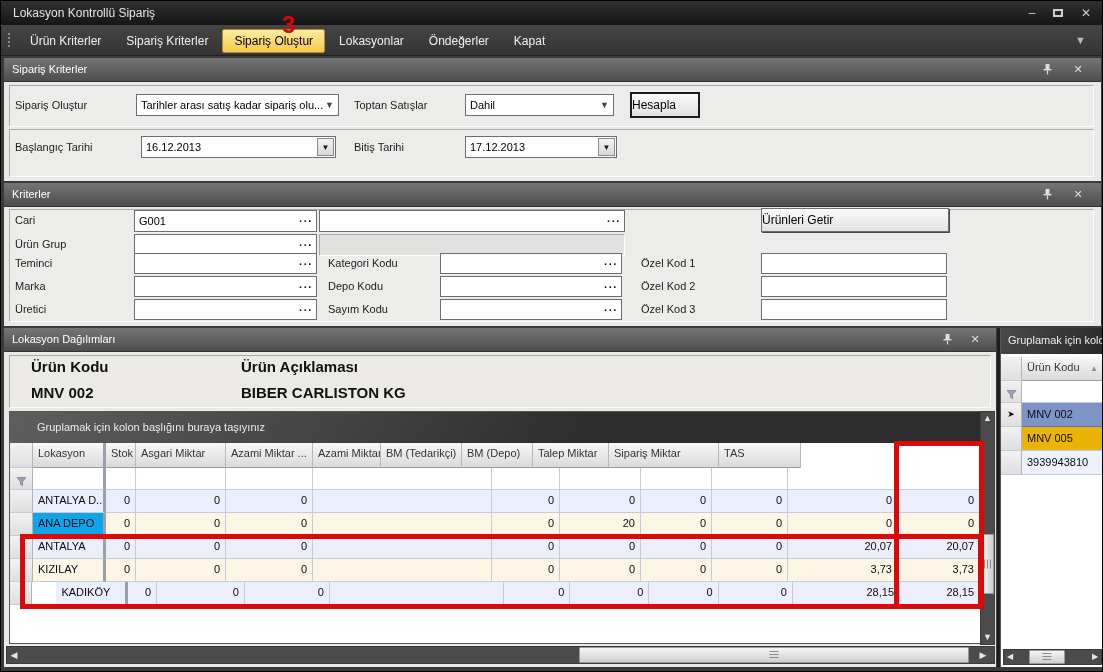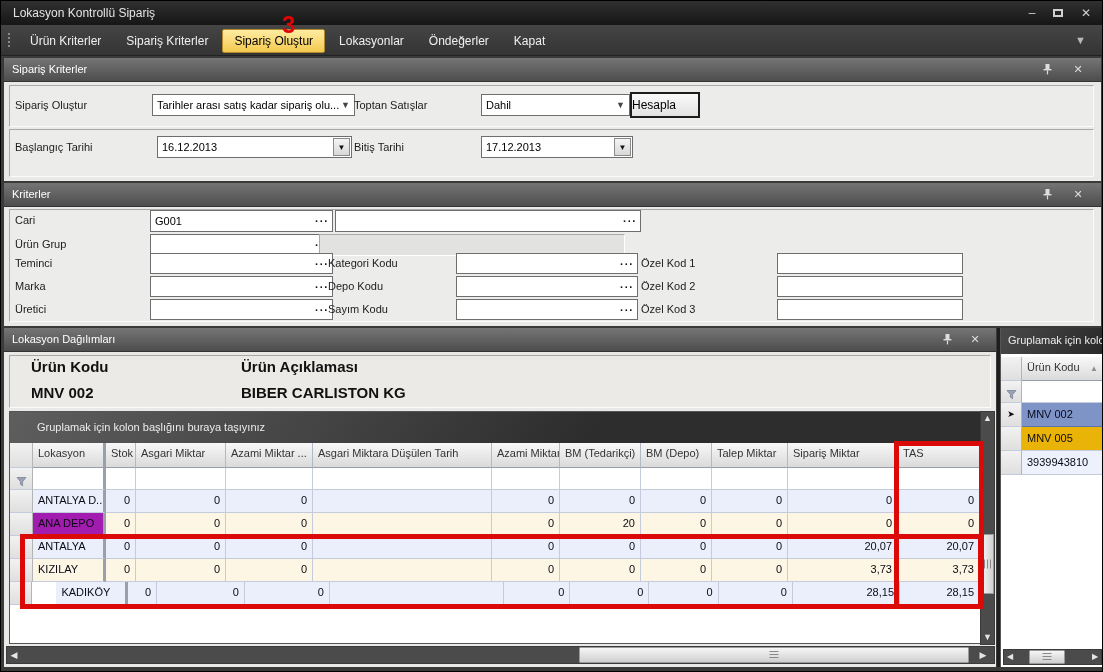--- a/index.html
+++ b/index.html
@@ -39,21 +39,21 @@
     position:absolute; height:24px; background:linear-gradient(#757575,#4d4d4d);
     color:#fff; font-size:11px; border-bottom:1px solid #333;
   }
   .panel-header .ph-label { position:absolute; left:8px; top:5px; }
   .ph-icon { position:absolute; top:5px; width:18px; height:14px; text-align:center; color:#dedede; font-size:11px; line-height:13px; }
   .panel-body { position:absolute; background:#e9e9e7; }
   .inset { position:absolute; background:#ececea; border:1px solid #a9a9a7;
     border-bottom-color:#fbfbfb; border-right-color:#fbfbfb; }
   .lbl { position:absolute; font-size:11px; color:#1c1c1c; white-space:nowrap; }
   .field { position:absolute; background:#fff; border:1px solid #6e6e6e; font-size:11px;
-    color:#000; line-height:20px; padding:0 4px; white-space:nowrap; overflow:hidden;margin-left:16px; }
+    color:#000; line-height:20px; padding:0 4px; white-space:nowrap; overflow:hidden; }
   .field .dots { position:absolute; right:3px; top:0; font-weight:bold; letter-spacing:1px; color:#111; }
   .field .combo-arrow { position:absolute; right:4px; top:0; color:#444; font-size:9px; line-height:21px; }
   .field .dd-btn { position:absolute; right:1px; top:1px; bottom:1px; width:17px;
     background:linear-gradient(#f4f4f4,#d8d8d8); border:1px solid #8a8a8a;
     text-align:center; font-size:8px; line-height:17px; color:#111; }
   .disabled-box { position:absolute; background:#e2e2e0; border:1px solid #a9a9a7; border-bottom-color:#fff; border-right-color:#fff; }
   .btn3d { position:absolute; background:linear-gradient(#fafafa,#e2e2e2); border:1px solid #6e6e6e;
     box-shadow:1px 1px 0 #4a4a4a; text-align:left; font-size:12px; color:#000; }
   .btn-default { border:2px solid #1c1c1c; box-shadow:none; }
   
@@ -168,20 +168,23 @@
     <div class="inset" style="left:5px; top:2px; width:1085px; height:113px;"></div>
   </div>
   <span class="lbl" style="left:14px; top:213px;">Cari</span>
   <div class="field" style="left:133px; top:209px; width:183px; height:22px;">
     <span>G001</span>
     <span class="dots">···</span>
   </div>
   <div class="field" style="left:318px; top:209px; width:306px; height:22px;">
     <span class="dots" style="background:#fff;">···</span>
   </div>
+  <div class="btn3d" style="left:760px; top:207px; width:188px; height:24px; line-height:22px;">
+    <span>Ürünleri Getir</span>
+  </div>
   <span class="lbl" style="left:14px; top:237px;">Ürün Grup</span>
   <div class="field" style="left:133px; top:233px; width:183px; height:22px;">
     <span class="dots">···</span>
   </div>
   <div class="disabled-box" style="left:318px; top:233px; width:306px; height:22px;"></div>
 
   <span class="lbl" style="left:14px; top:256px;">Teminci</span>
   <div class="field" style="left:133px; top:252px; width:183px; height:21px;">
       <span class="dots">···</span>
     </div>
@@ -236,21 +239,20 @@
   <div style="position:absolute; left:8px; top:410px; width:986px; height:233px; background:#fff; border:1px solid #555;"></div>
   <div class="groupbar" style="left:9px; top:411px; width:970px; height:31px;">
     <span>Gruplamak için kolon başlığını buraya taşıyınız</span>
   </div>
   <div id="grid-header" class="grid-row" style="left:9px; top:442px; width:970px; height:25px;">
       <div class="gcell hcell selcell" style="width: 23px;"></div>
       <div class="gcell hcell col-div" style="width: 73px;">Lokasyon</div>
       <div class="gcell hcell" style="width: 30px;">Stok</div>
       <div class="gcell hcell" style="width: 90px;">Asgari Miktar</div>
       <div class="gcell hcell" style="width: 87px;">Azami Miktar ...</div>
-      <div class="gcell hcell" style="width: 179px;">Asgari Miktara Düşülen Tarih</div>
       <div class="gcell hcell" style="width: 68px;">Azami Miktar</div>
       <div class="gcell hcell" style="width: 81px;">BM (Tedarikçi)</div>
       <div class="gcell hcell" style="width: 71px;">BM (Depo)</div>
       <div class="gcell hcell" style="width: 76px;">Talep Miktar</div>
       <div class="gcell hcell" style="width: 110px;">Sipariş Miktar</div>
       <div class="gcell hcell" style="width: 82px;">TAS</div>
     </div>
   <div id="grid-filter" class="grid-row" style="left:9px; top:467px; width:970px; height:22px;">
       <div class="gcell fcell selcell funnel-slot" style="width: 23px; text-align: center; padding-top: 5px;">
 <svg width="11" height="11" viewBox="0 0 11 11">
@@ -279,21 +281,21 @@
         <div class="gcell right" style="width: 179px; background: rgb(235, 239, 251);"></div>
         <div class="gcell right" style="width: 68px; background: rgb(235, 239, 251);">0</div>
         <div class="gcell right" style="width: 81px; background: rgb(235, 239, 251);">0</div>
         <div class="gcell right" style="width: 71px; background: rgb(235, 239, 251);">0</div>
         <div class="gcell right" style="width: 76px; background: rgb(235, 239, 251);">0</div>
         <div class="gcell right" style="width: 110px; background: rgb(235, 239, 251);">0</div>
         <div class="gcell right" style="width: 82px; background: rgb(235, 239, 251);">0</div>
       </div>
       <div class="grid-row" style="left: 9px; top: 512px; width: 970px; height: 23px;">
         <div class="gcell selcell" style="width: 23px;"></div>
-        <div class="gcell  col-div" style="width: 73px; background: #a21caf;">ANA DEPO</div>
+        <div class="gcell  col-div" style="width: 73px; background: #0ea5e9;">ANA DEPO</div>
         <div class="gcell right" style="width: 30px; background: rgb(253, 246, 228);">0</div>
         <div class="gcell right" style="width: 90px; background: rgb(253, 246, 228);">0</div>
         <div class="gcell right" style="width: 87px; background: rgb(253, 246, 228);">0</div>
         <div class="gcell right" style="width: 179px; background: rgb(253, 246, 228);"></div>
         <div class="gcell right" style="width: 68px; background: rgb(253, 246, 228);">0</div>
         <div class="gcell right" style="width: 81px; background: rgb(253, 246, 228);">20</div>
         <div class="gcell right" style="width: 71px; background: rgb(253, 246, 228);">0</div>
         <div class="gcell right" style="width: 76px; background: rgb(253, 246, 228);">0</div>
         <div class="gcell right" style="width: 110px; background: rgb(253, 246, 228);">0</div>
         <div class="gcell right" style="width: 82px; background: rgb(253, 246, 228);">0</div>

